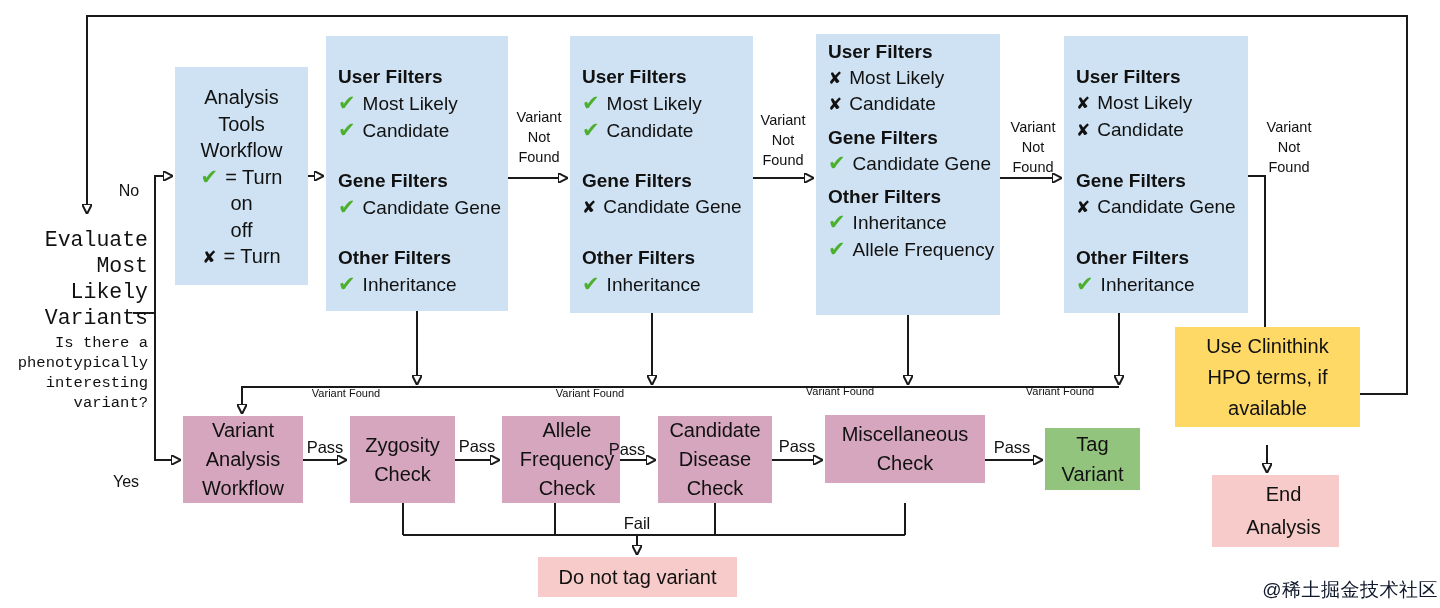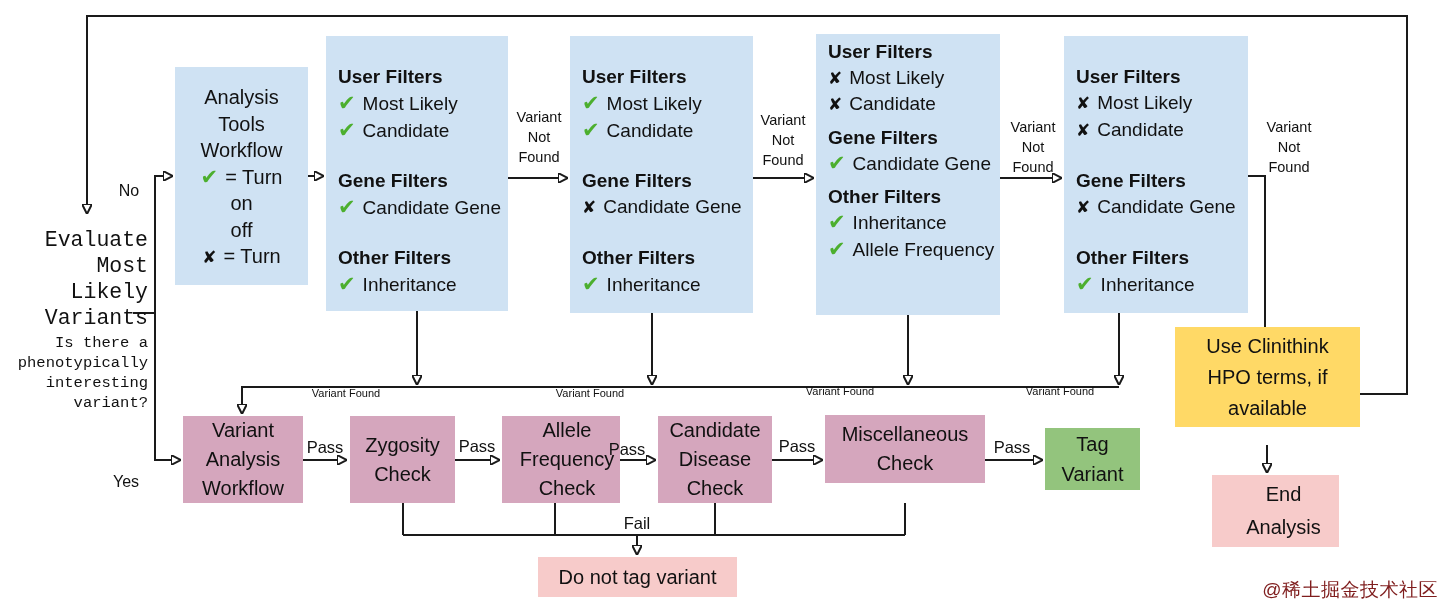--- a/index.html
+++ b/index.html
@@ -35,21 +35,21 @@
   .mark-off{color:#111;font-size:17px;}
 
   .check-node{font-size:20px;line-height:29px;}
   .lbl{position:absolute;text-align:center;white-space:pre-line;}
   .lbl-vnf{font-size:14.5px;line-height:20px;width:90px;}
   .lbl-vf{font-size:11px;line-height:18px;width:110px;margin-top:24px;}
   .lbl-pass{font-size:16.5px;width:44px;}
   .lbl-fail{font-size:16.5px;width:44px;}
   .lbl-branch{font-size:16px;width:34px;margin-top:13px;}
   .watermark{position:absolute;left:1240px;top:577px;width:198px;text-align:right;
-             color:#7f1d1d;font-size:19px;letter-spacing:0.5px;}
+             color:#0f172a;font-size:19px;letter-spacing:0.5px;}
 </style>
 </head>
 <body>
 
 <div class="canvas">
 
   <svg class="edges" width="1440" height="608" viewBox="0 0 1440 608">
     <defs>
       <marker id="arr" markerWidth="10" markerHeight="10" refX="1" refY="5" orient="auto" markerUnits="userSpaceOnUse">
         <path d="M0,0 L10,5 L0,10 Z" fill="#1a1a1a" stroke="none"></path>

